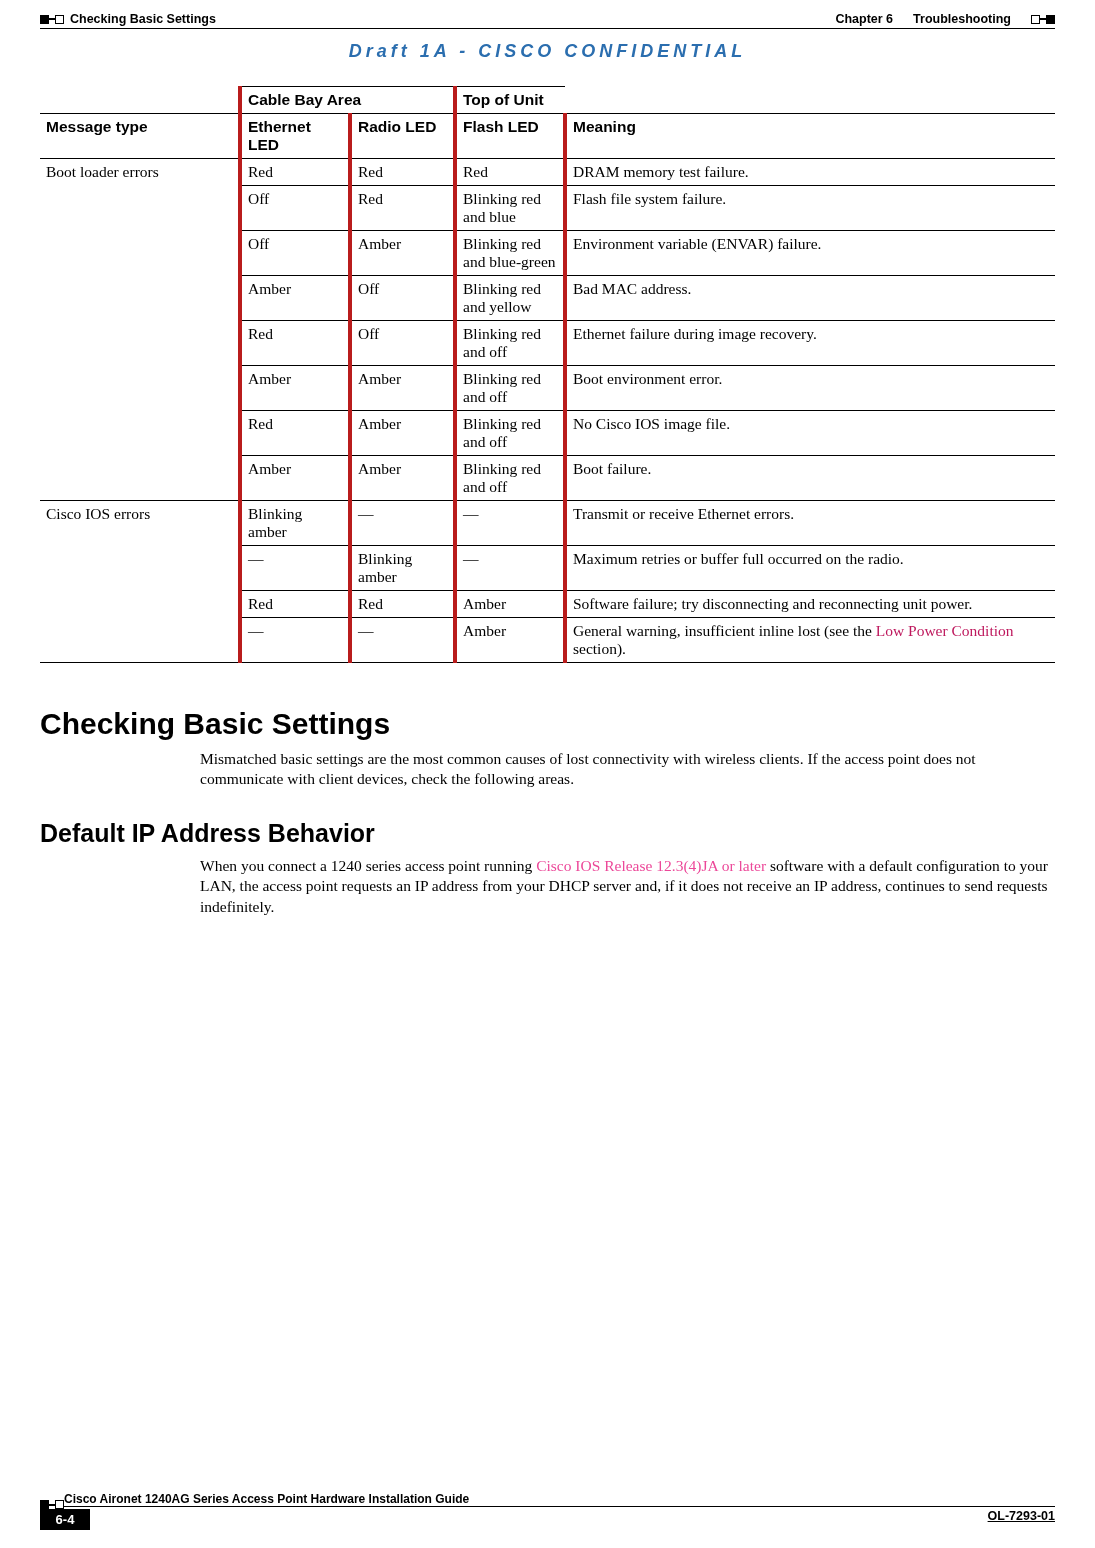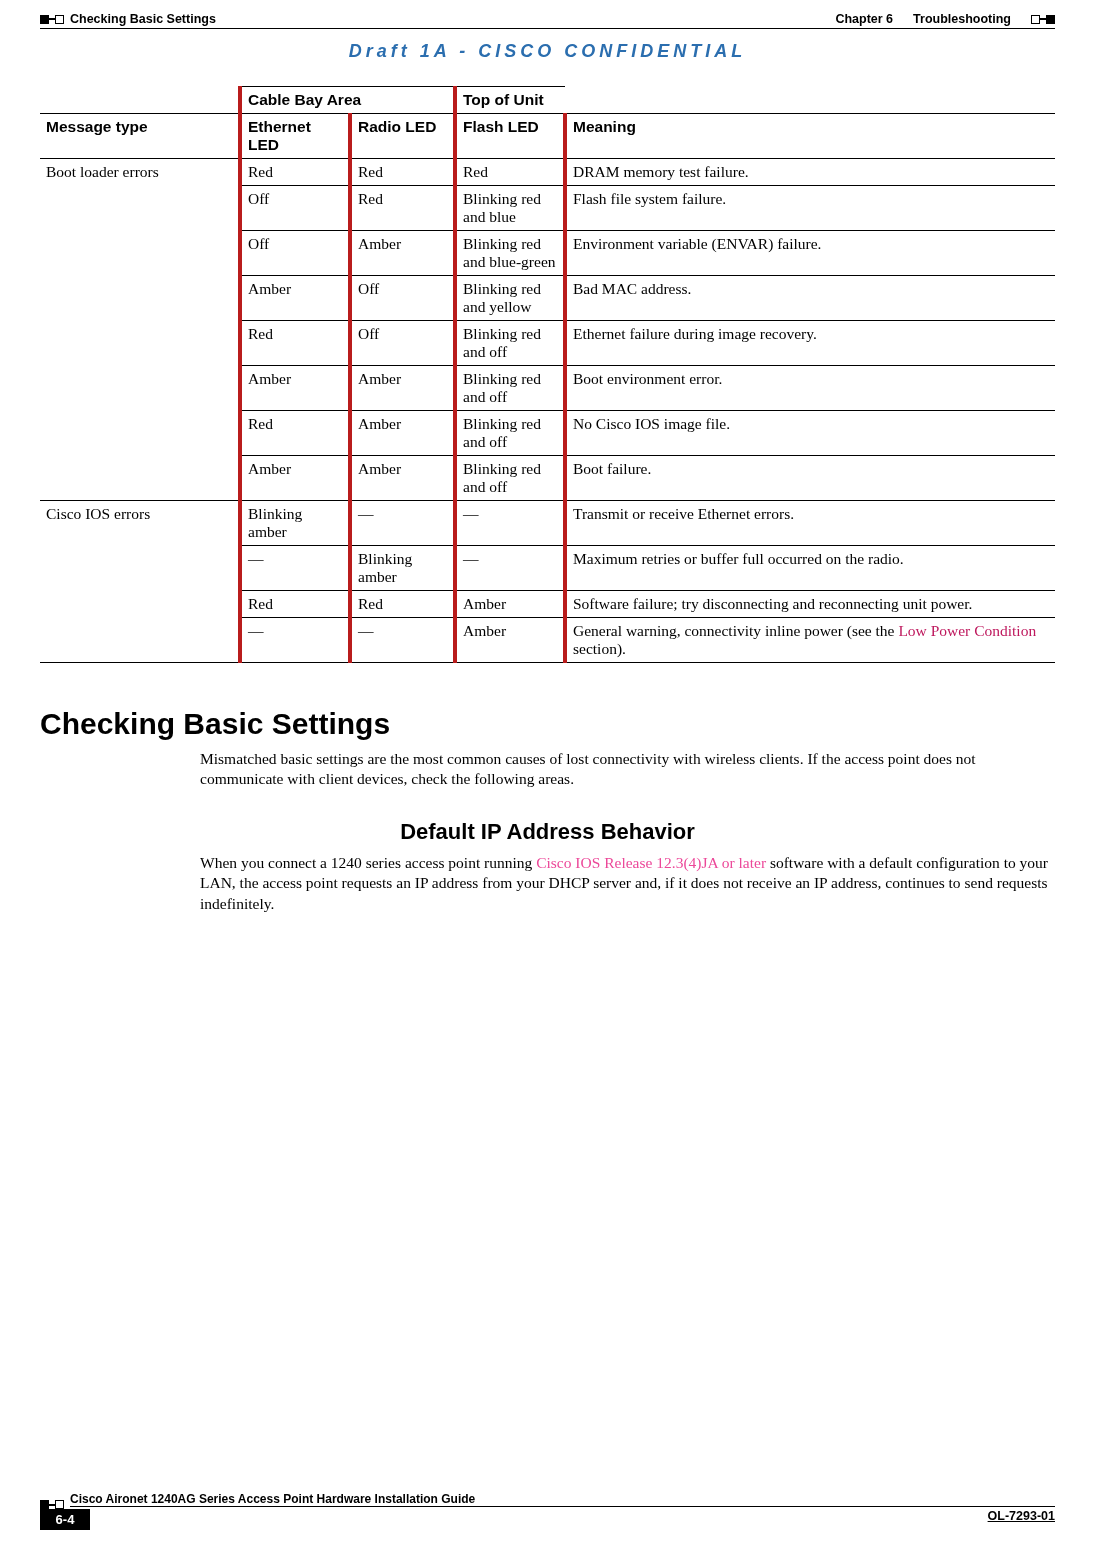--- a/index.html
+++ b/index.html
@@ -102,24 +102,23 @@
   .span-cell {
   }
   h1.section {
     font-family: Arial, Helvetica, sans-serif;
     font-size: 30px;
     font-weight: bold;
     margin: 44px 0 8px 0;
   }
   h2.subsection {
     font-family: Arial, Helvetica, sans-serif;
-    font-size: 22px;
+    font-size: 25px;
     font-weight: bold;
     margin: 30px 0 8px 0;
-    text-align: center;
   }
   .body-p {
     margin: 4px 0 0 160px;
     line-height: 1.3;
   }
   .link { color: #be185d; }
   .red { color: #ec4899; }
   .footer {
     position: absolute;
     bottom: 18px;
@@ -284,36 +283,36 @@
       <td>Red</td>
       <td>Red</td>
       <td>Amber</td>
       <td style="border-right:none;">Software failure; try disconnecting and reconnecting unit power.</td>
     </tr>
     <tr class="last-row">
       <td>—</td>
       <td>—</td>
       <td>Amber</td>
       <td style="border-right:none;">
-        <span>General warning, connectivity inline power (see the </span><span class="link">Low Power Condition</span><span> section).</span>
+        <span>General warning, insufficient inline lost (see the </span><span class="link">Low Power Condition</span><span> section).</span>
       </td>
     </tr>
   </tbody>
     </table>
 
   <h1 class="section">Checking Basic Settings</h1>
   <p class="body-p">Mismatched basic settings are the most common causes of lost connectivity with wireless clients. If the access point does not communicate with client devices, check the following areas.</p>
 
   <h2 class="subsection">Default IP Address Behavior</h2>
   <p class="body-p">
     <span>When you connect a 1240 series access point running </span><span class="red">Cisco IOS Release 12.3(4)JA or later</span><span> software with a default configuration to your LAN, the access point requests an IP address from your DHCP server and, if it does not receive an IP address, continues to send requests indefinitely.</span>
   </p>
 
   <div class="footer">
-    <div style="display:flex; align-items:flex-end; gap:6px;">
+    <div style="display:flex; align-items:flex-end; ">
       <span class="footer-sq-chain">
         <span class="sq"></span>
           <span style="height:2px;background:#000;width:6px;display:inline-block;"></span>
           <span class="sq-inv"></span>
       </span>
       <div style="flex:1;">
         <div class="footer-title">Cisco Aironet 1240AG Series Access Point Hardware Installation Guide</div>
         <div class="footer-rule"></div>
       </div>
     </div>

